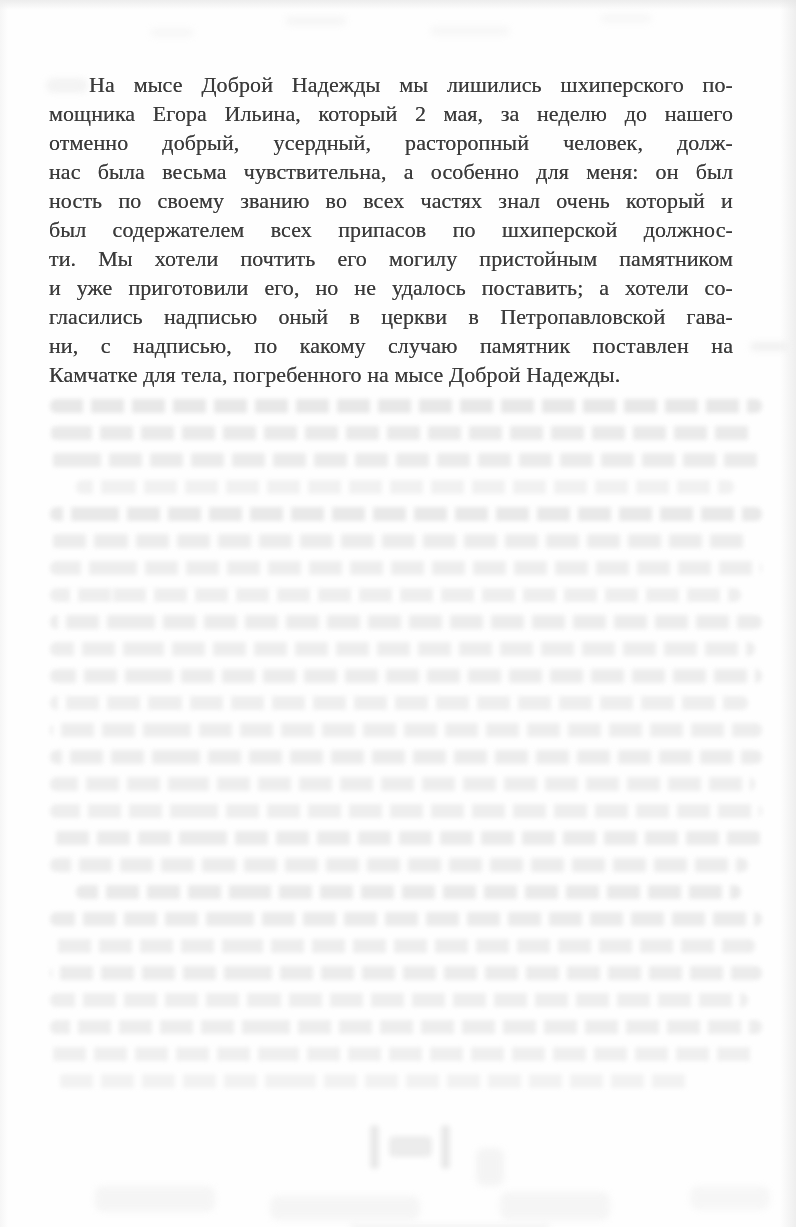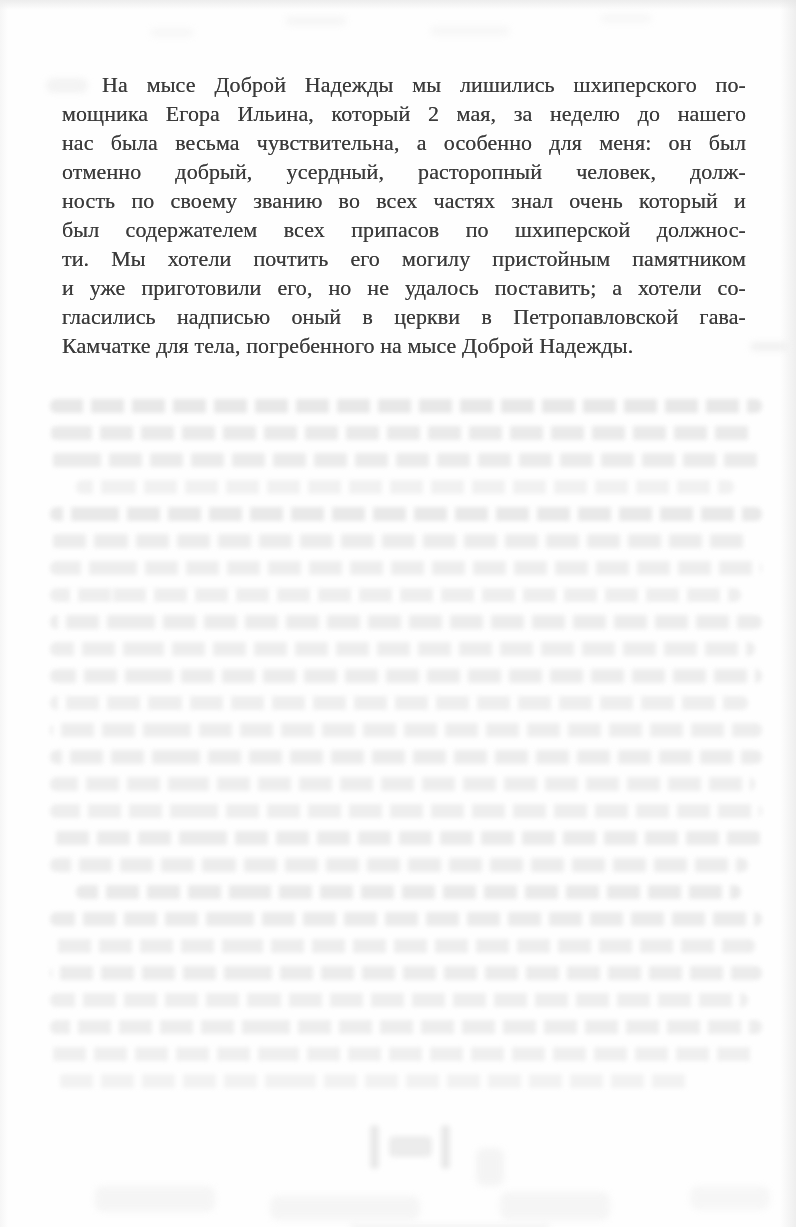--- a/index.html
+++ b/index.html
@@ -18,21 +18,21 @@
   .edge-right{
     position:absolute;right:0;top:0;width:16px;height:1227px;
     background:linear-gradient(to left, rgba(228,228,228,.6), rgba(255,255,255,0));
   }
   .edge-left{
     position:absolute;left:0;top:0;width:8px;height:1227px;
     background:linear-gradient(to right, rgba(238,238,238,.5), rgba(255,255,255,0));
   }
   
   .paragraph{
-    position:absolute;left:62px;top:70px;width:684px;
+    position:absolute;left:49px;top:70px;width:684px;
     color:#3b3b3b;
   }
   .pl{
     height:29px;line-height:29px;font-size:22px;
     text-align:justify;text-align-last:justify;
     white-space:normal;overflow:visible;
     text-shadow:0 0 .6px rgba(55,55,55,.85);
     letter-spacing:.1px;
   }
   .pl.first{padding-left:40px;}
@@ -60,27 +60,28 @@
 
 <div class="page">
 
   <div class="edge-top"></div>
   <div class="edge-right"></div>
   <div class="edge-left"></div>
 
   <div class="paragraph">
     <div class="pl first">На мысе Доброй Надежды мы лишились шхиперского по-</div>
     <div class="pl">мощника Егора Ильина, который 2 мая, за неделю до нашего</div>
+    <div class="pl">отменно добрый, усердный, расторопный человек, долж-</div>
     <div class="pl">нас была весьма чувствительна, а особенно для меня: он был</div>
-    <div class="pl">отменно добрый, усердный, расторопный человек, долж-</div>
     <div class="pl">ность по своему званию во всех частях знал очень который и</div>
     <div class="pl">был содержателем всех припасов по шхиперской должнос-</div>
     <div class="pl">ти. Мы хотели почтить его могилу пристойным памятником</div>
     <div class="pl">и уже приготовили его, но не удалось поставить; а хотели со-</div>
     <div class="pl">гласились надписью оный в церкви в Петропавловской гава-</div>
+    <div class="pl">ни, с надписью, по какому случаю памятник поставлен на</div>
     <div class="pl last">Камчатке для тела, погребенного на мысе Доброй Надежды.</div>
   </div>
 
   <div class="ghost" id="ghost">
       <div class="ghost-line" style="margin-left: 0px; width: calc(100% + 0px); opacity: 0.95; background-position: 0px 0px;"></div>
       <div class="ghost-line" style="margin-left: 0px; width: calc(99% + 0px); opacity: 0.85; background-position: 9px 0px;"></div>
       <div class="ghost-line" style="margin-left: 0px; width: calc(100% + 0px); opacity: 0.8; background-position: 18px 0px;"></div>
       <div class="ghost-line" style="margin-left: 26px; width: calc(96% - 26px); opacity: 0.55; background-position: 27px 0px;"></div>
       <div class="ghost-line" style="margin-left: 0px; width: calc(100% + 0px); opacity: 0.9; background-position: 36px 0px;"></div>
       <div class="ghost-line" style="margin-left: 0px; width: calc(98% + 0px); opacity: 0.75; background-position: 45px 0px;"></div>

